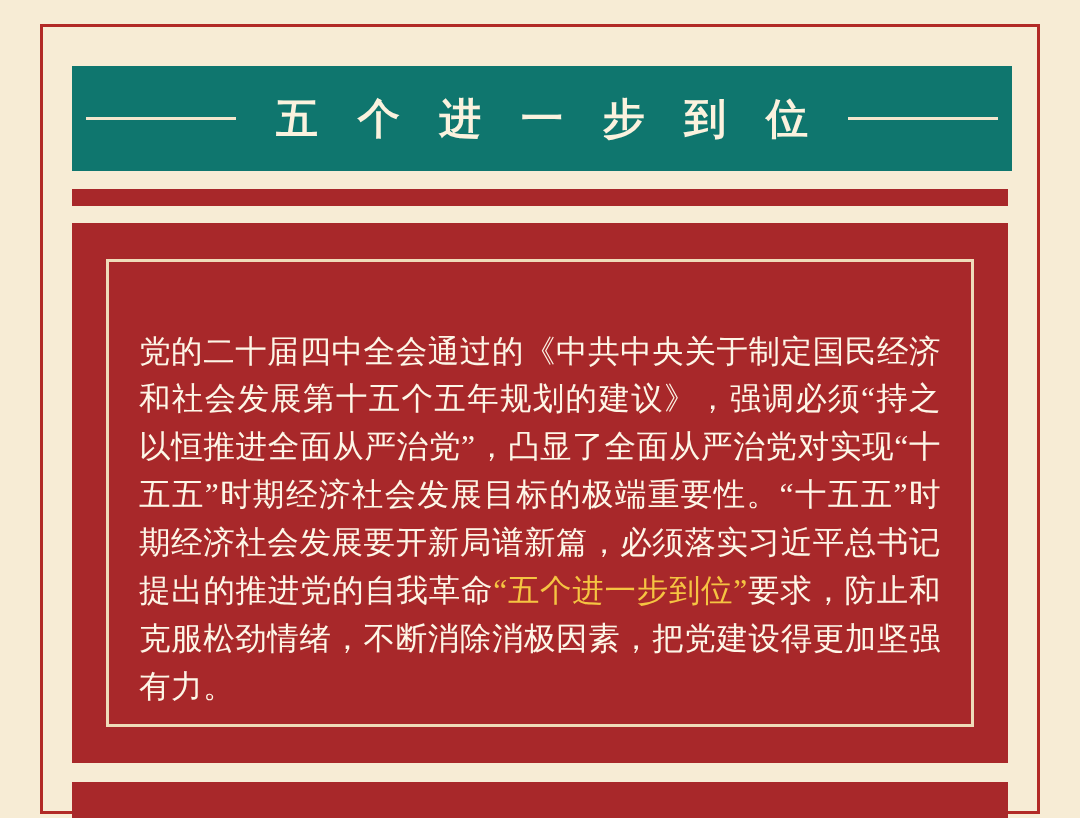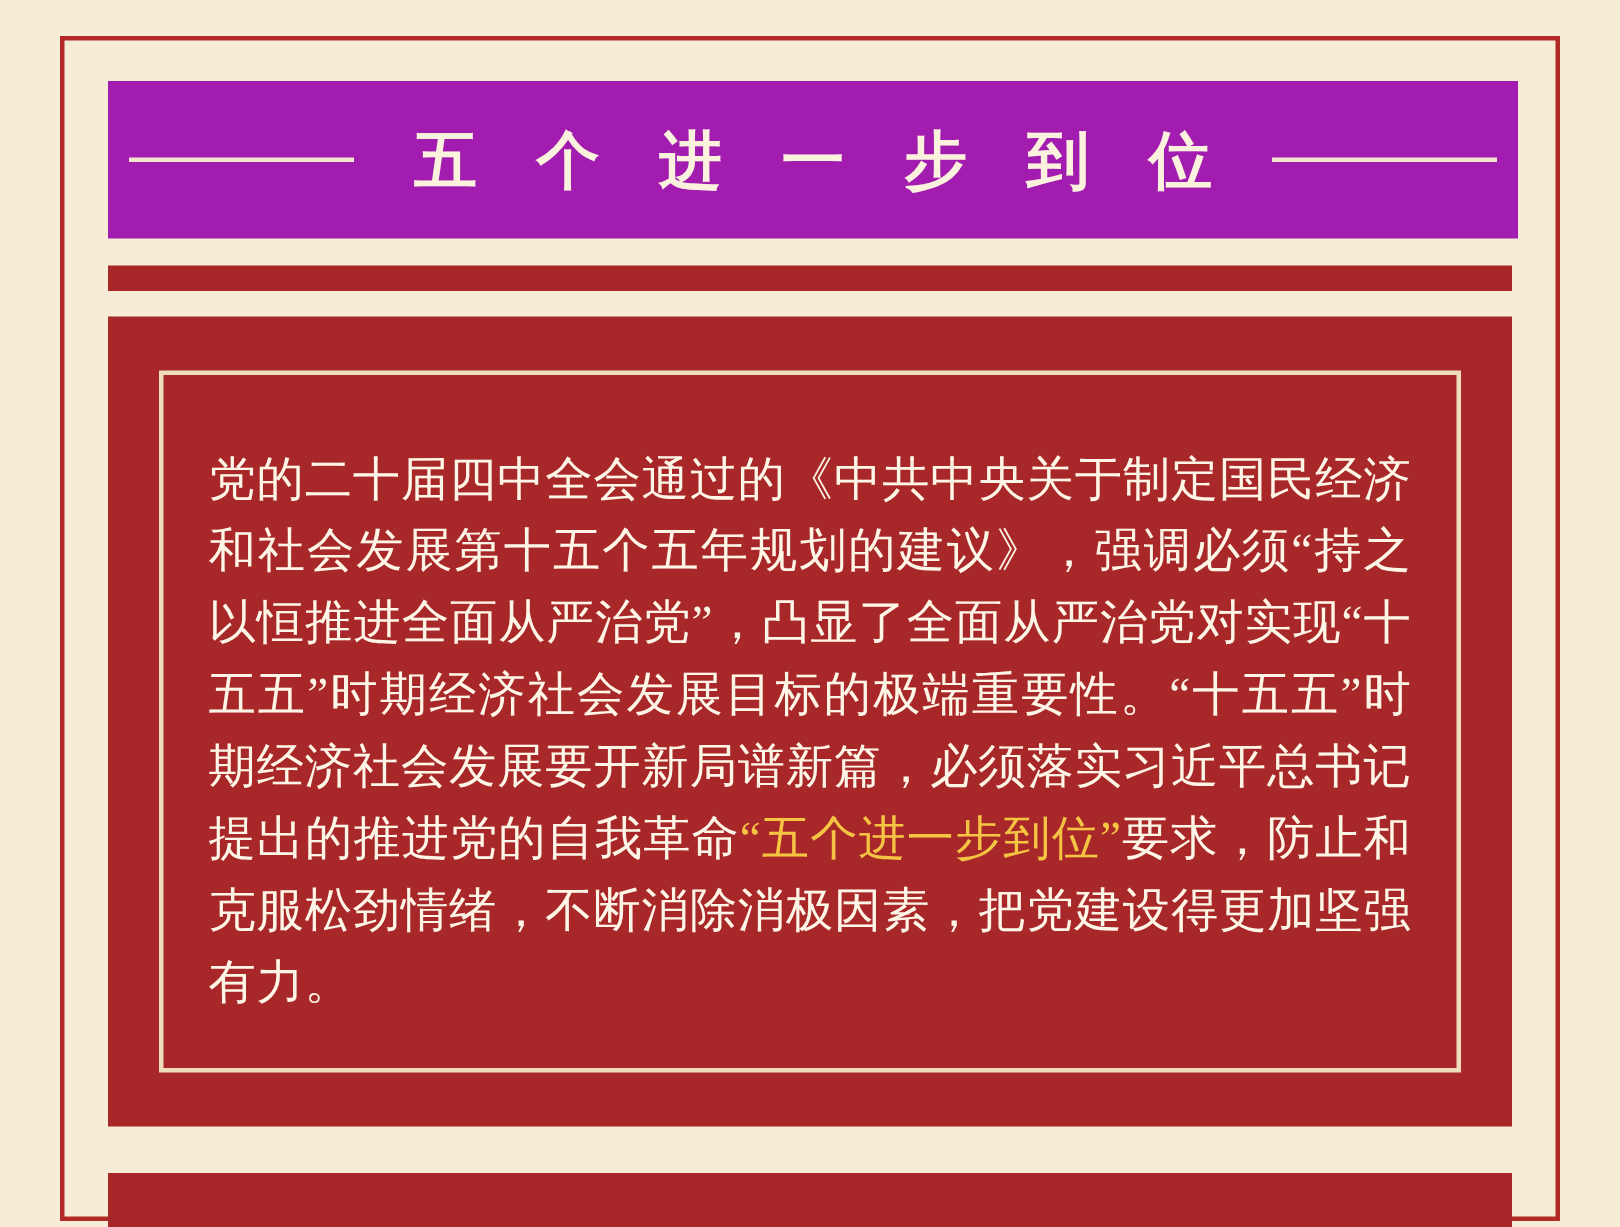--- a/index.html
+++ b/index.html
@@ -39,25 +39,26 @@
     top: 54px;
     width: 936px;
     box-sizing: border-box;
   }
 
   
   .title-banner {
     position: relative;
     width: 940px;
     height: 105px;
-    background: #a21caf;
+    background: #0f766e;
     box-sizing: border-box;
     display: flex;
     align-items: center;
     justify-content: center;
+    margin-top: 12px;
   }
   .title-inner {
     display: flex;
     align-items: center;
     gap: 26px;
     width: 100%;
     justify-content: center;
   }
   .rule {
     height: 3px;
@@ -94,21 +95,21 @@
     padding: 36px 34px;
   }
   .body-inner {
     position: absolute;
     left: 34px;
     top: 36px;
     right: 34px;
     bottom: 36px;
     border: 3px solid #efdcb9;
     box-sizing: border-box;
-    padding: 14px 30px;
+    padding: 34px 30px;
   }
   .paragraph {
     color: #fdf6e7;
     font-size: 31.5px;
     line-height: 1.52;
     text-align: justify;
     letter-spacing: 0.5px;
     font-family: "Liberation Serif", "DejaVu Serif", serif;
   }
   .highlight {

